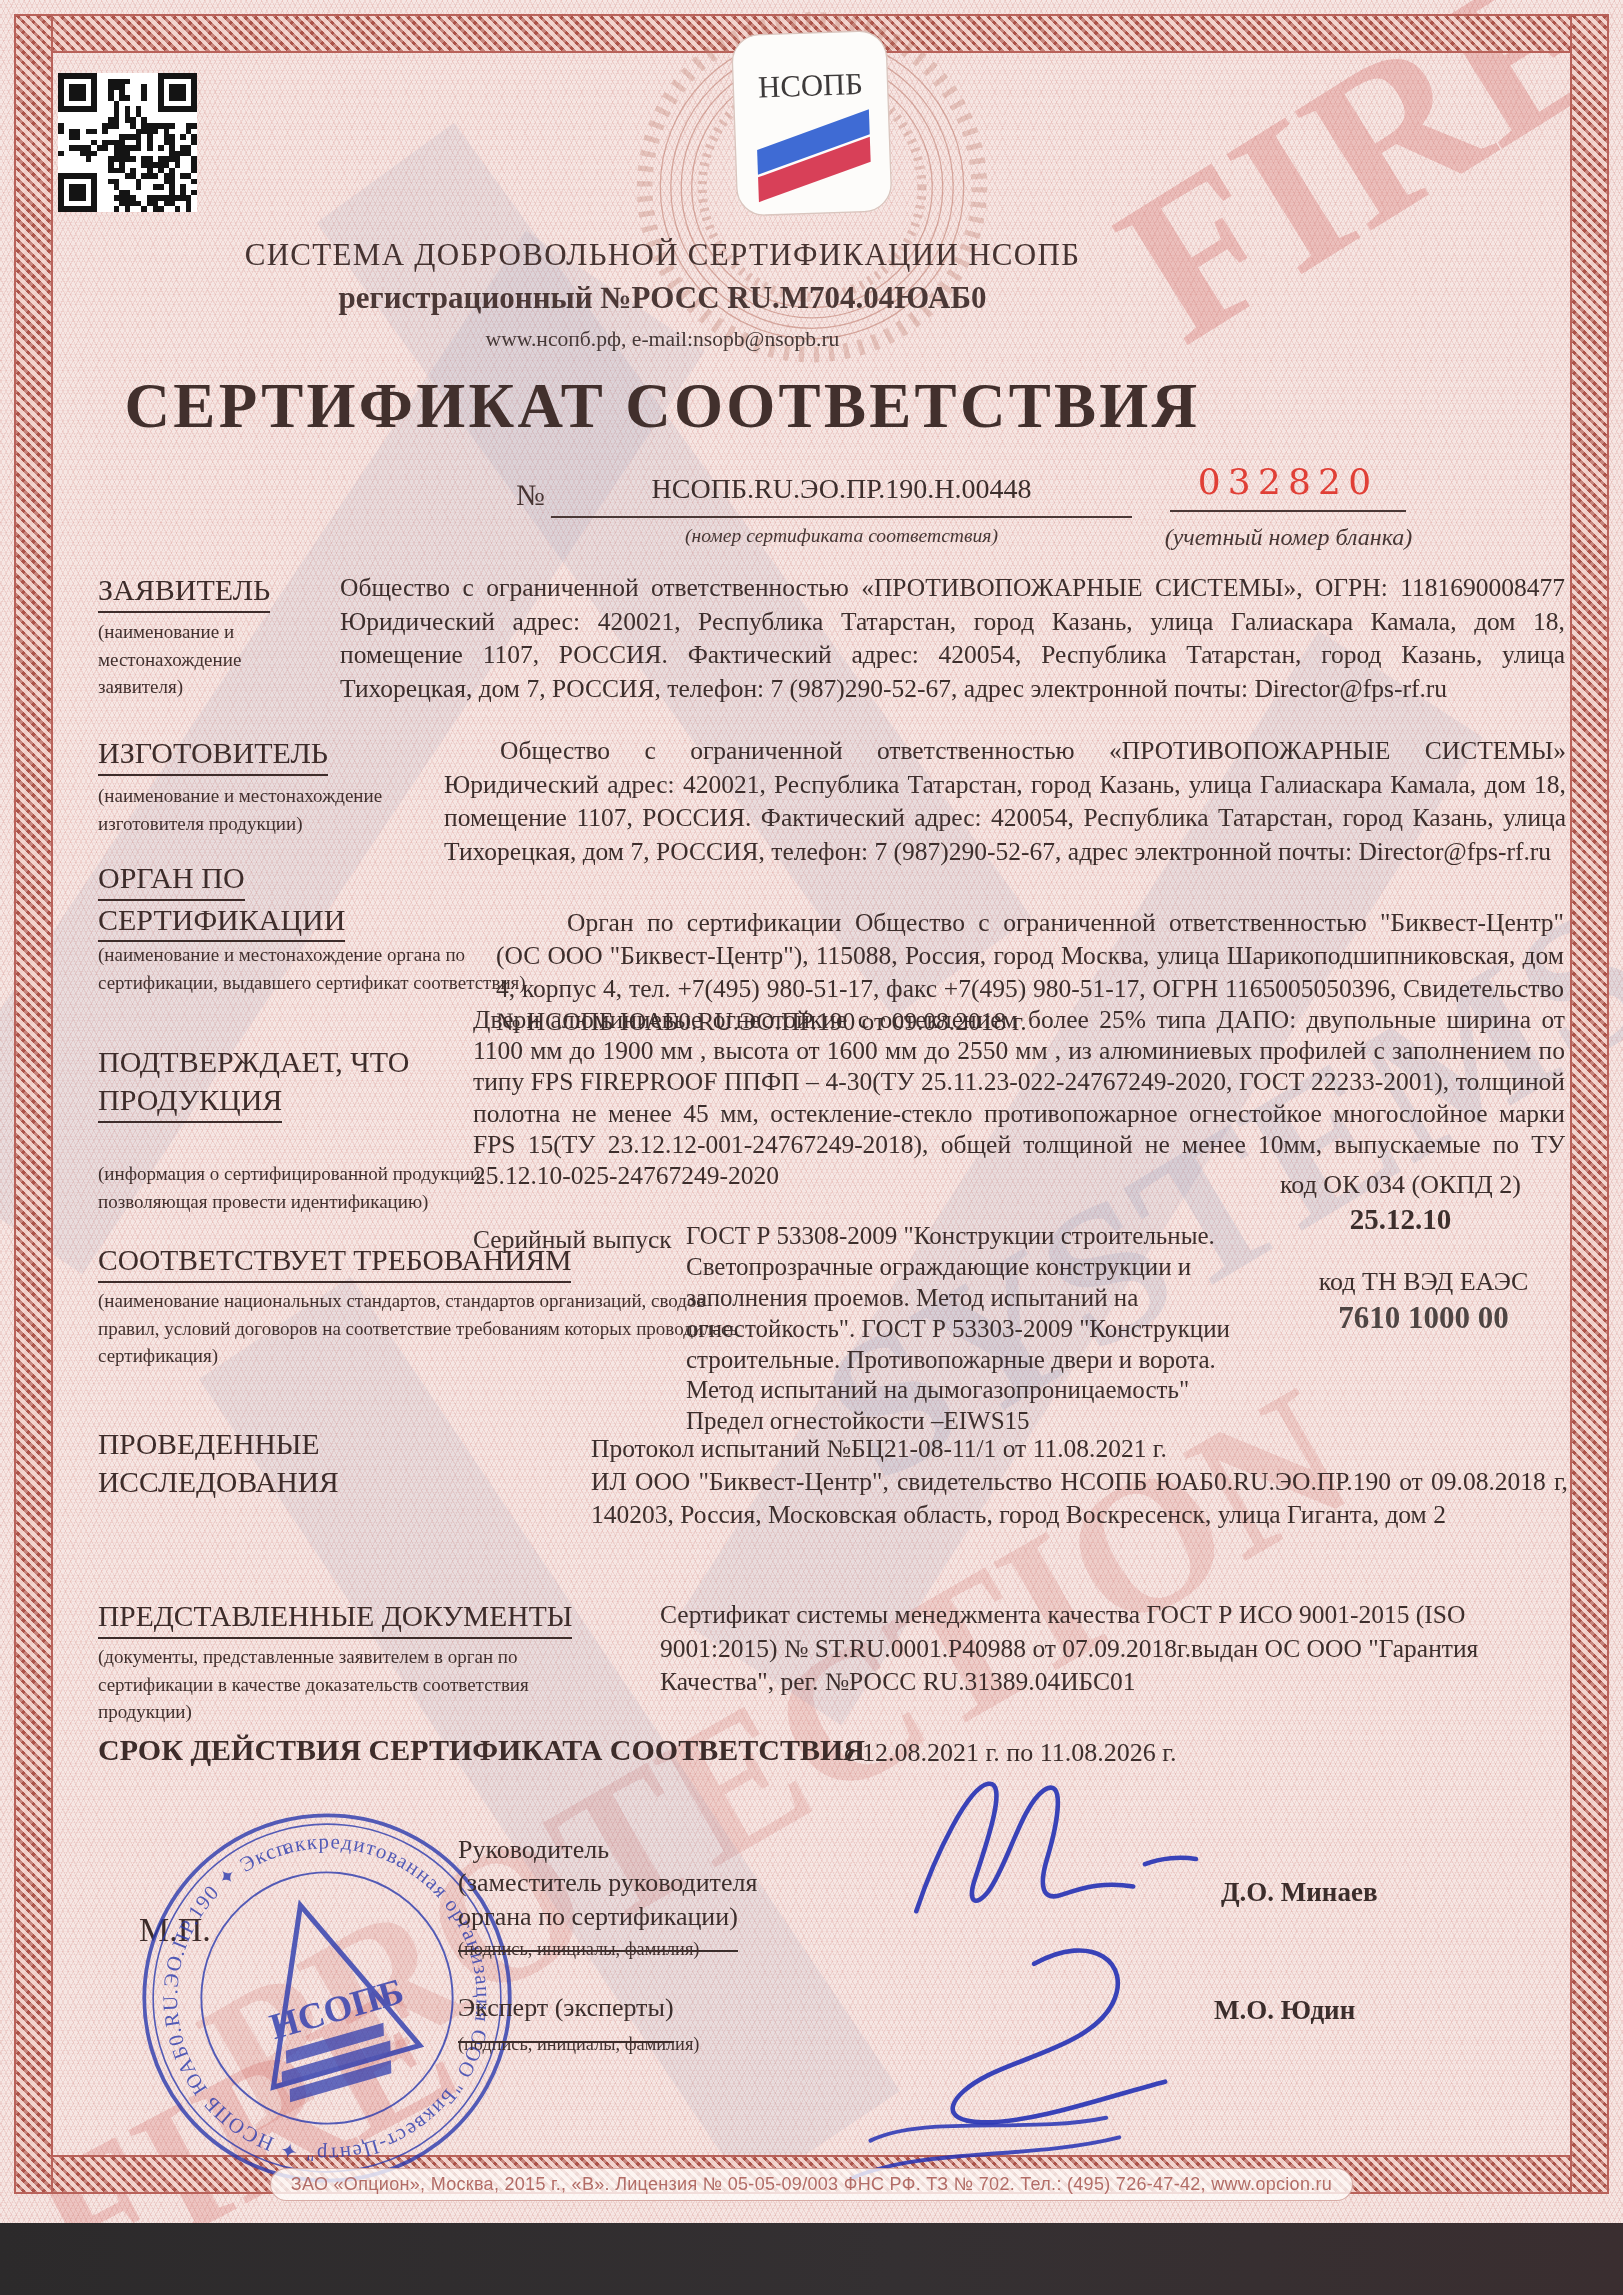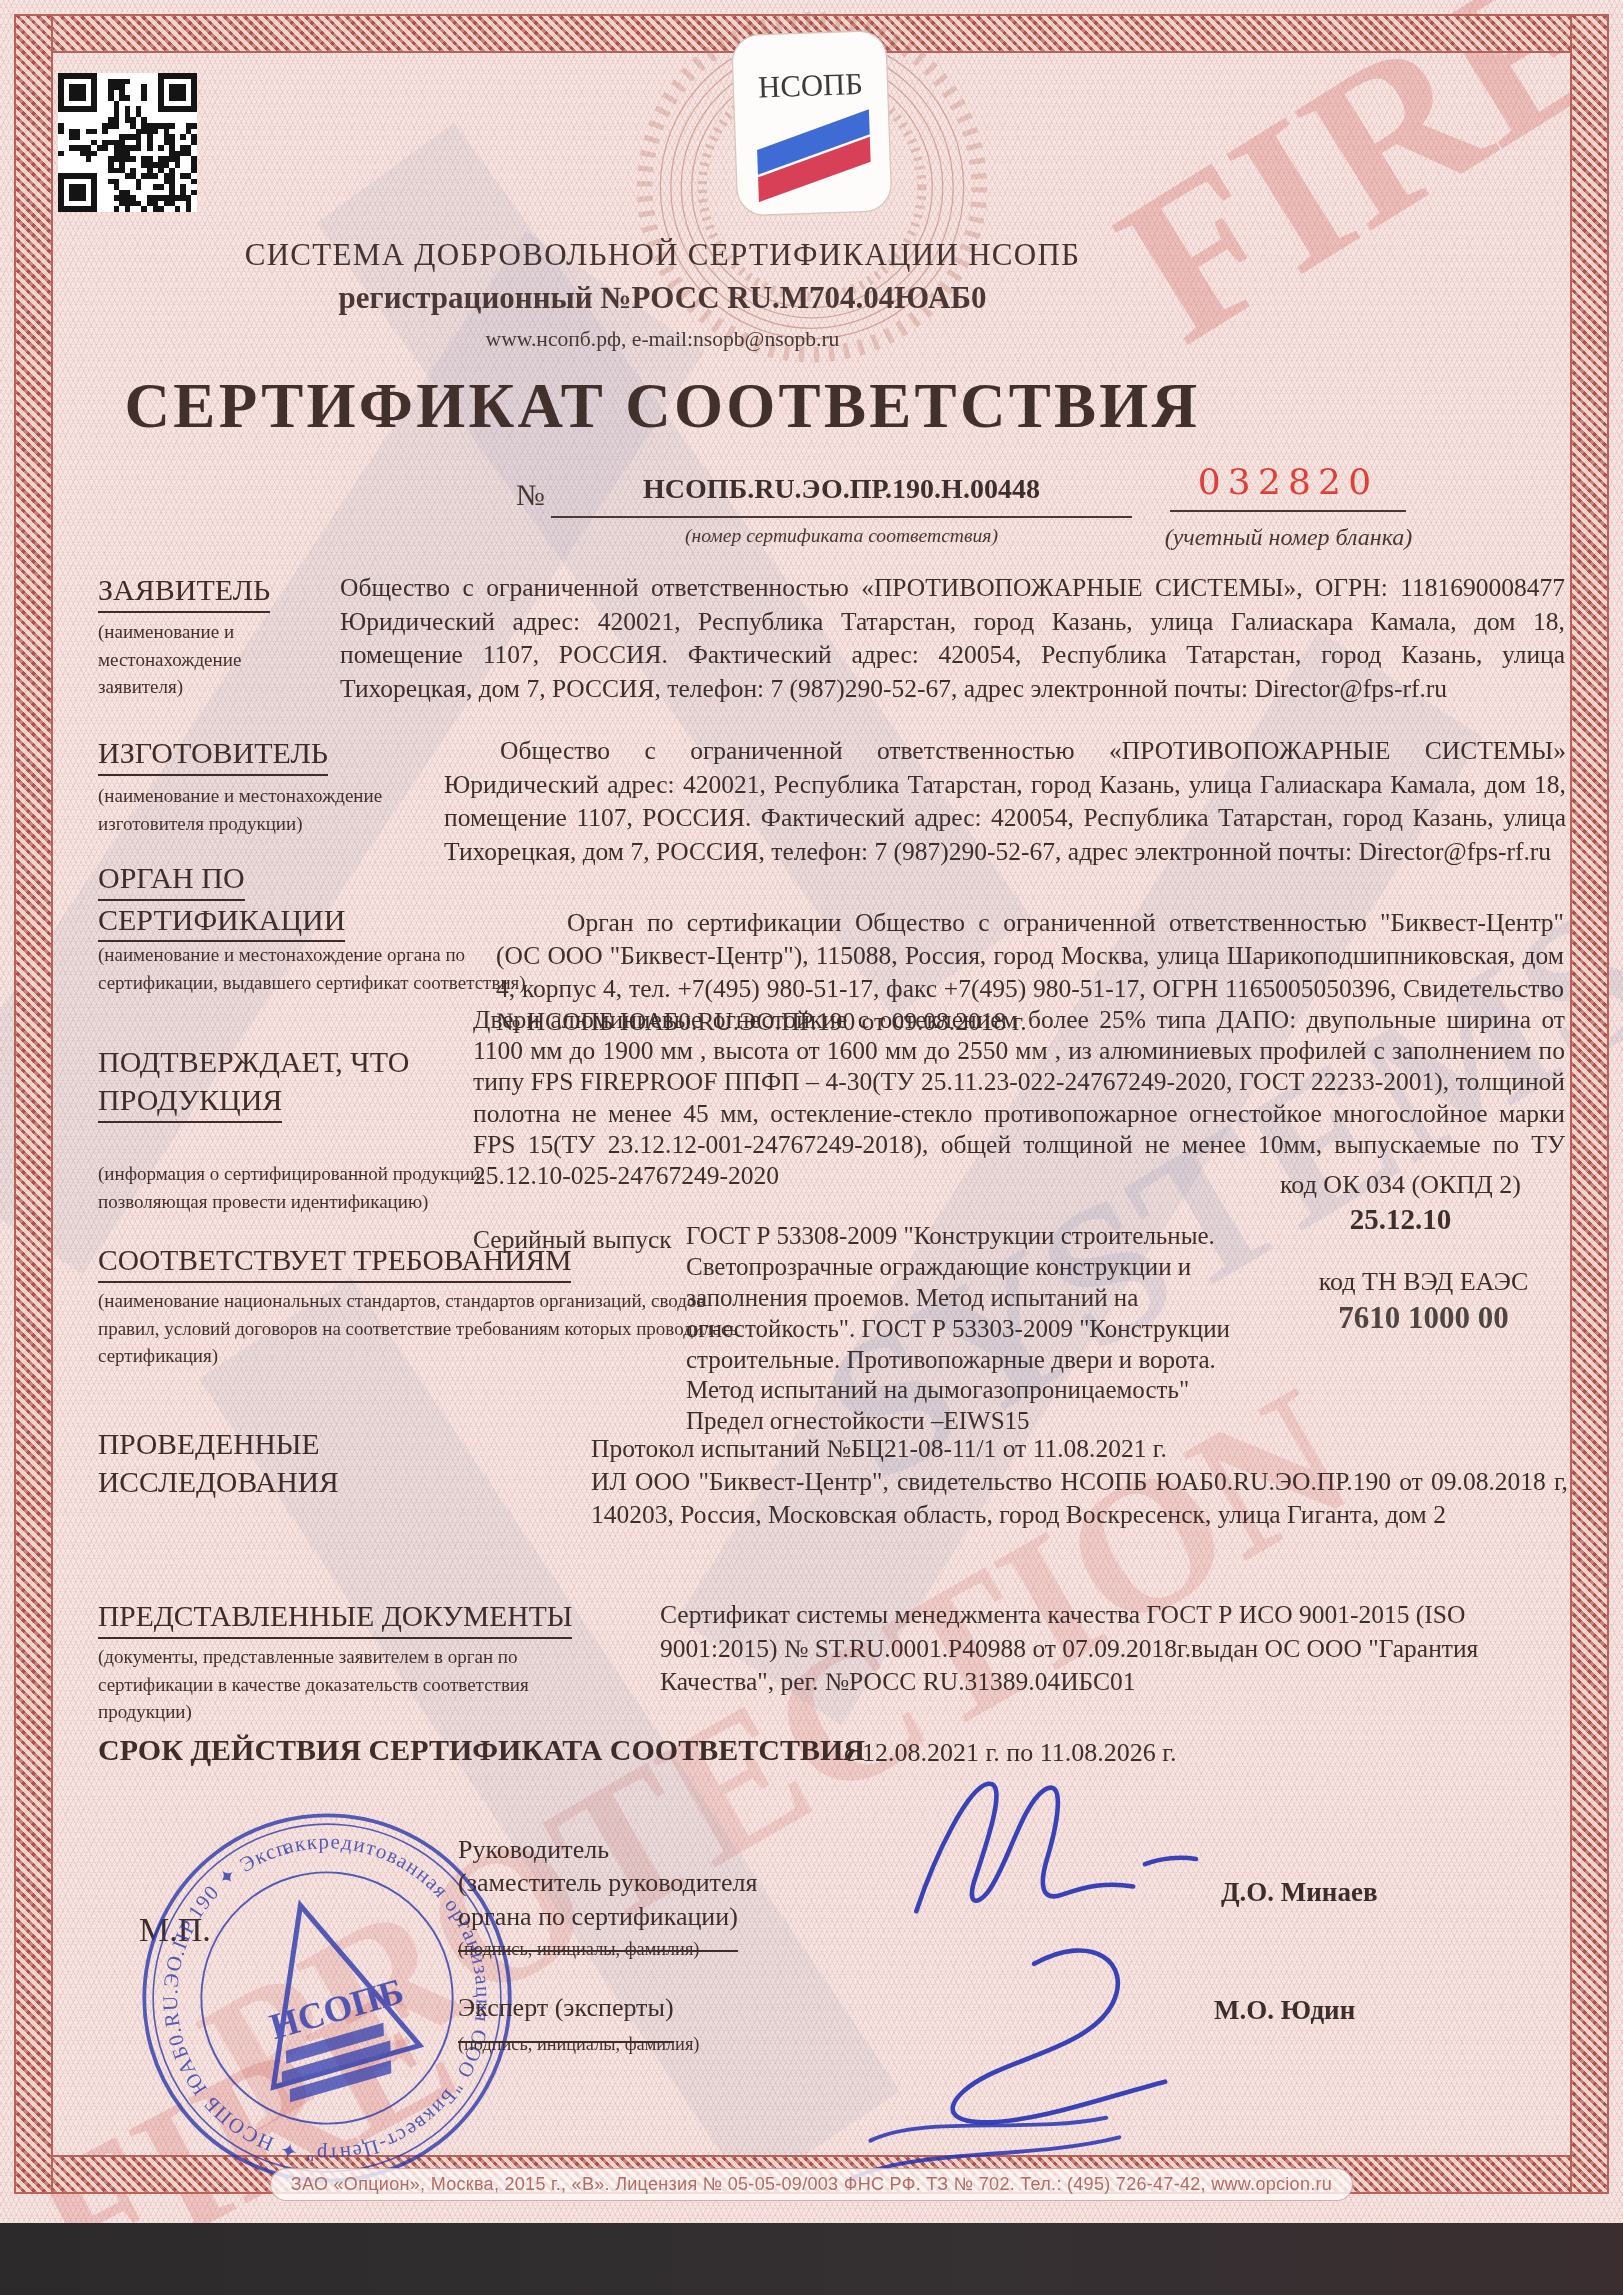--- a/index.html
+++ b/index.html
@@ -41,21 +41,21 @@
 
   .abs{position:absolute;}
   .ctr{left:0;width:1325px;text-align:center;}
 
   .sys-title{top:237px;font-size:31px;letter-spacing:1.3px;color:#453331;}
   .reg-line{top:280px;font-size:31px;font-weight:bold;color:#4b3836;}
   .contacts{top:327px;font-size:21.6px;color:#453836;}
   .cert-title{top:370px;font-size:63px;font-weight:bold;letter-spacing:3.3px;color:#42302d;}
 
   .numero{left:516px;top:478px;font-size:30px;color:#463432;}
-  .cert-num{left:551px;top:473px;width:581px;text-align:center;font-size:28px;font-weight:bold;color:#3c2e2c;
+  .cert-num{left:551px;top:473px;width:581px;text-align:center;font-size:28px;font-weight:normal;color:#3c2e2c;
             border-bottom:2px solid #4a3836;padding-bottom:10.5px;}
   .cert-num-label{left:551px;top:525px;width:581px;text-align:center;font-style:italic;font-size:19.6px;color:#463634;}
   .blank-num{left:1170px;top:461px;width:236px;text-align:center;font-size:36px;letter-spacing:7.2px;
              color:#e03f36;border-bottom:2px solid #4a3836;padding-bottom:7.9px;font-family:"DejaVu Serif",serif;}
   .blank-num-label{left:1147px;top:524px;width:283px;text-align:center;font-style:italic;font-size:24px;color:#463634;}
 
   .slabel{font-size:30px;font-weight:normal;color:#3d2c2a;line-height:1.28;}
   .slabel .u{border-bottom:2.6px solid #3d2c2a;display:inline-block;padding-bottom:1.3px;}
   .sublabel{font-size:19px;color:#41302e;line-height:1.45;}
   .body-text{font-size:25.5px;color:#3c2e2c;line-height:1.32;}

